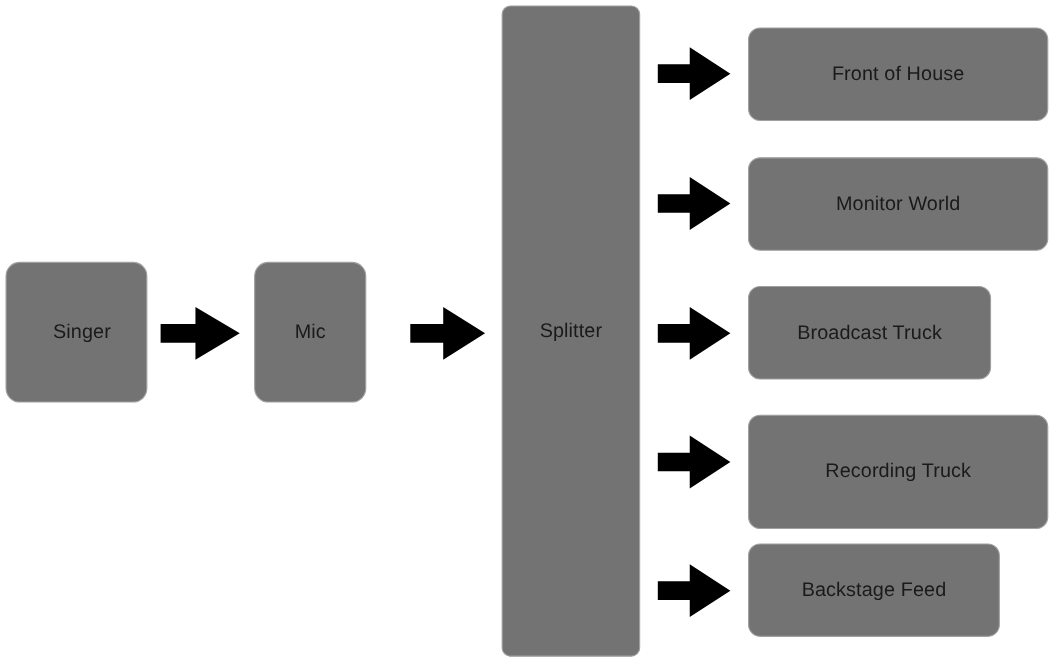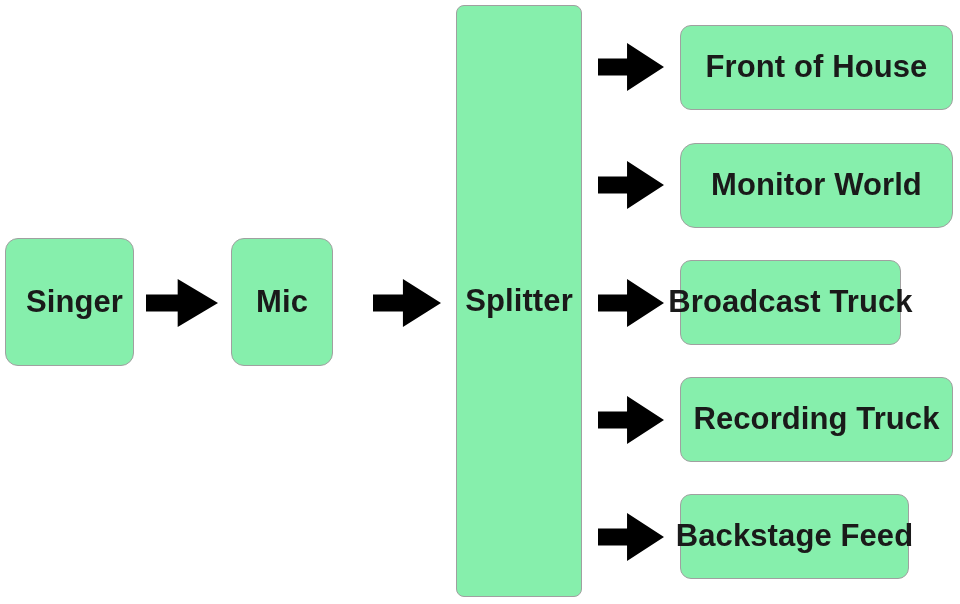--- a/index.html
+++ b/index.html
@@ -12,29 +12,29 @@
     position: relative;
     width: 960px;
     height: 604px;
     background: #ffffff;
     font-family: "Liberation Sans", "DejaVu Sans", sans-serif;
     overflow: hidden;
   }
   .node {
     position: absolute;
     box-sizing: border-box;
-    background: #86efac;
+    background: #737373;
     border: 1.6px solid #a0a0a0;
     border-radius: 11px;
     display: flex;
     align-items: center;
     justify-content: center;
     color: #1a1a1a;
-    font-size: 31px;
-    font-weight: 700;
+    font-size: 18px;
+    font-weight: 400;
     letter-spacing: 0.1px;
     line-height: 1.1;
     white-space: nowrap;
   }
   .node.source   { border-radius: 13px; }
   .node.splitter { border-radius: 8px; }
   .node.sink     { border-radius: 11px; }
 
   .arrow {
     position: absolute;
@@ -56,29 +56,29 @@
   </div>
 
   <div class="node splitter" id="node-splitter" style="left: 456px; top: 5px; width: 126px; height: 592px;">
     <span>Splitter</span>
   </div>
 
   <div class="node sink" id="node-front-of-house" style="left: 680px; top: 25px; width: 273px; height: 85px;">
     <span>Front of House</span>
   </div>
 
-  <div class="node sink" id="node-monitor-world" style="left: 680px; top: 143px; width: 273px; height: 85px; border-radius: 15px;">
+  <div class="node sink" id="node-monitor-world" style="left: 680px; top: 143px; width: 273px; height: 85px;">
     <span>Monitor World</span>
   </div>
 
   <div class="node sink" id="node-broadcast-truck" style="left: 680px; top: 260px; width: 221px; height: 85px;">
     <span>Broadcast Truck</span>
   </div>
 
-  <div class="node sink" id="node-recording-truck" style="left: 680px; top: 377px; width: 273px; height: 85px;">
+  <div class="node sink" id="node-recording-truck" style="left: 680px; top: 377px; width: 273px; height: 104px;">
     <span>Recording Truck</span>
   </div>
 
   <div class="node sink" id="node-backstage-feed" style="left: 680px; top: 494px; width: 229px; height: 85px;">
     <span>Backstage Feed</span>
   </div>
 
   <div id="arrow-layer">
       <div class="arrow" style="left: 146px; top: 279px; width: 72px; height: 48px;">
         <svg width="72" height="48" viewBox="0 0 72 48">

